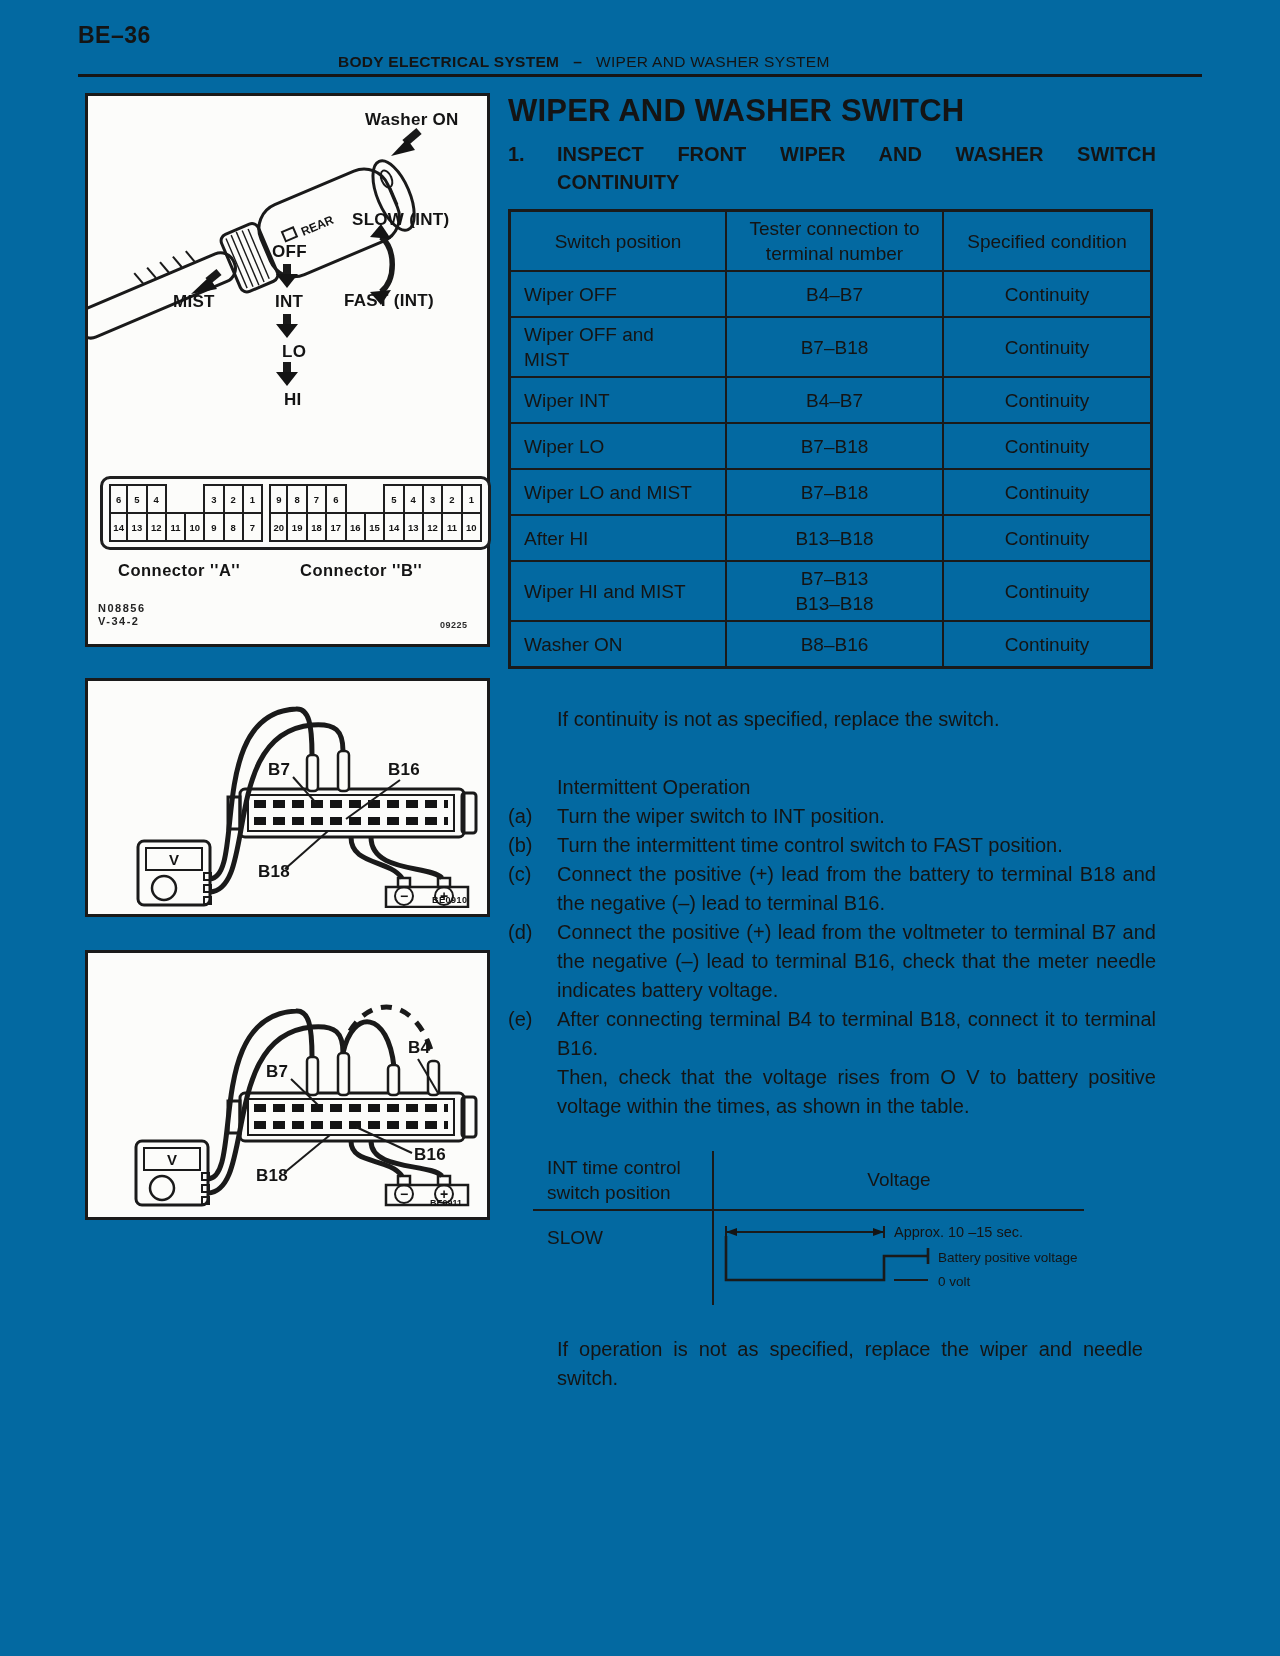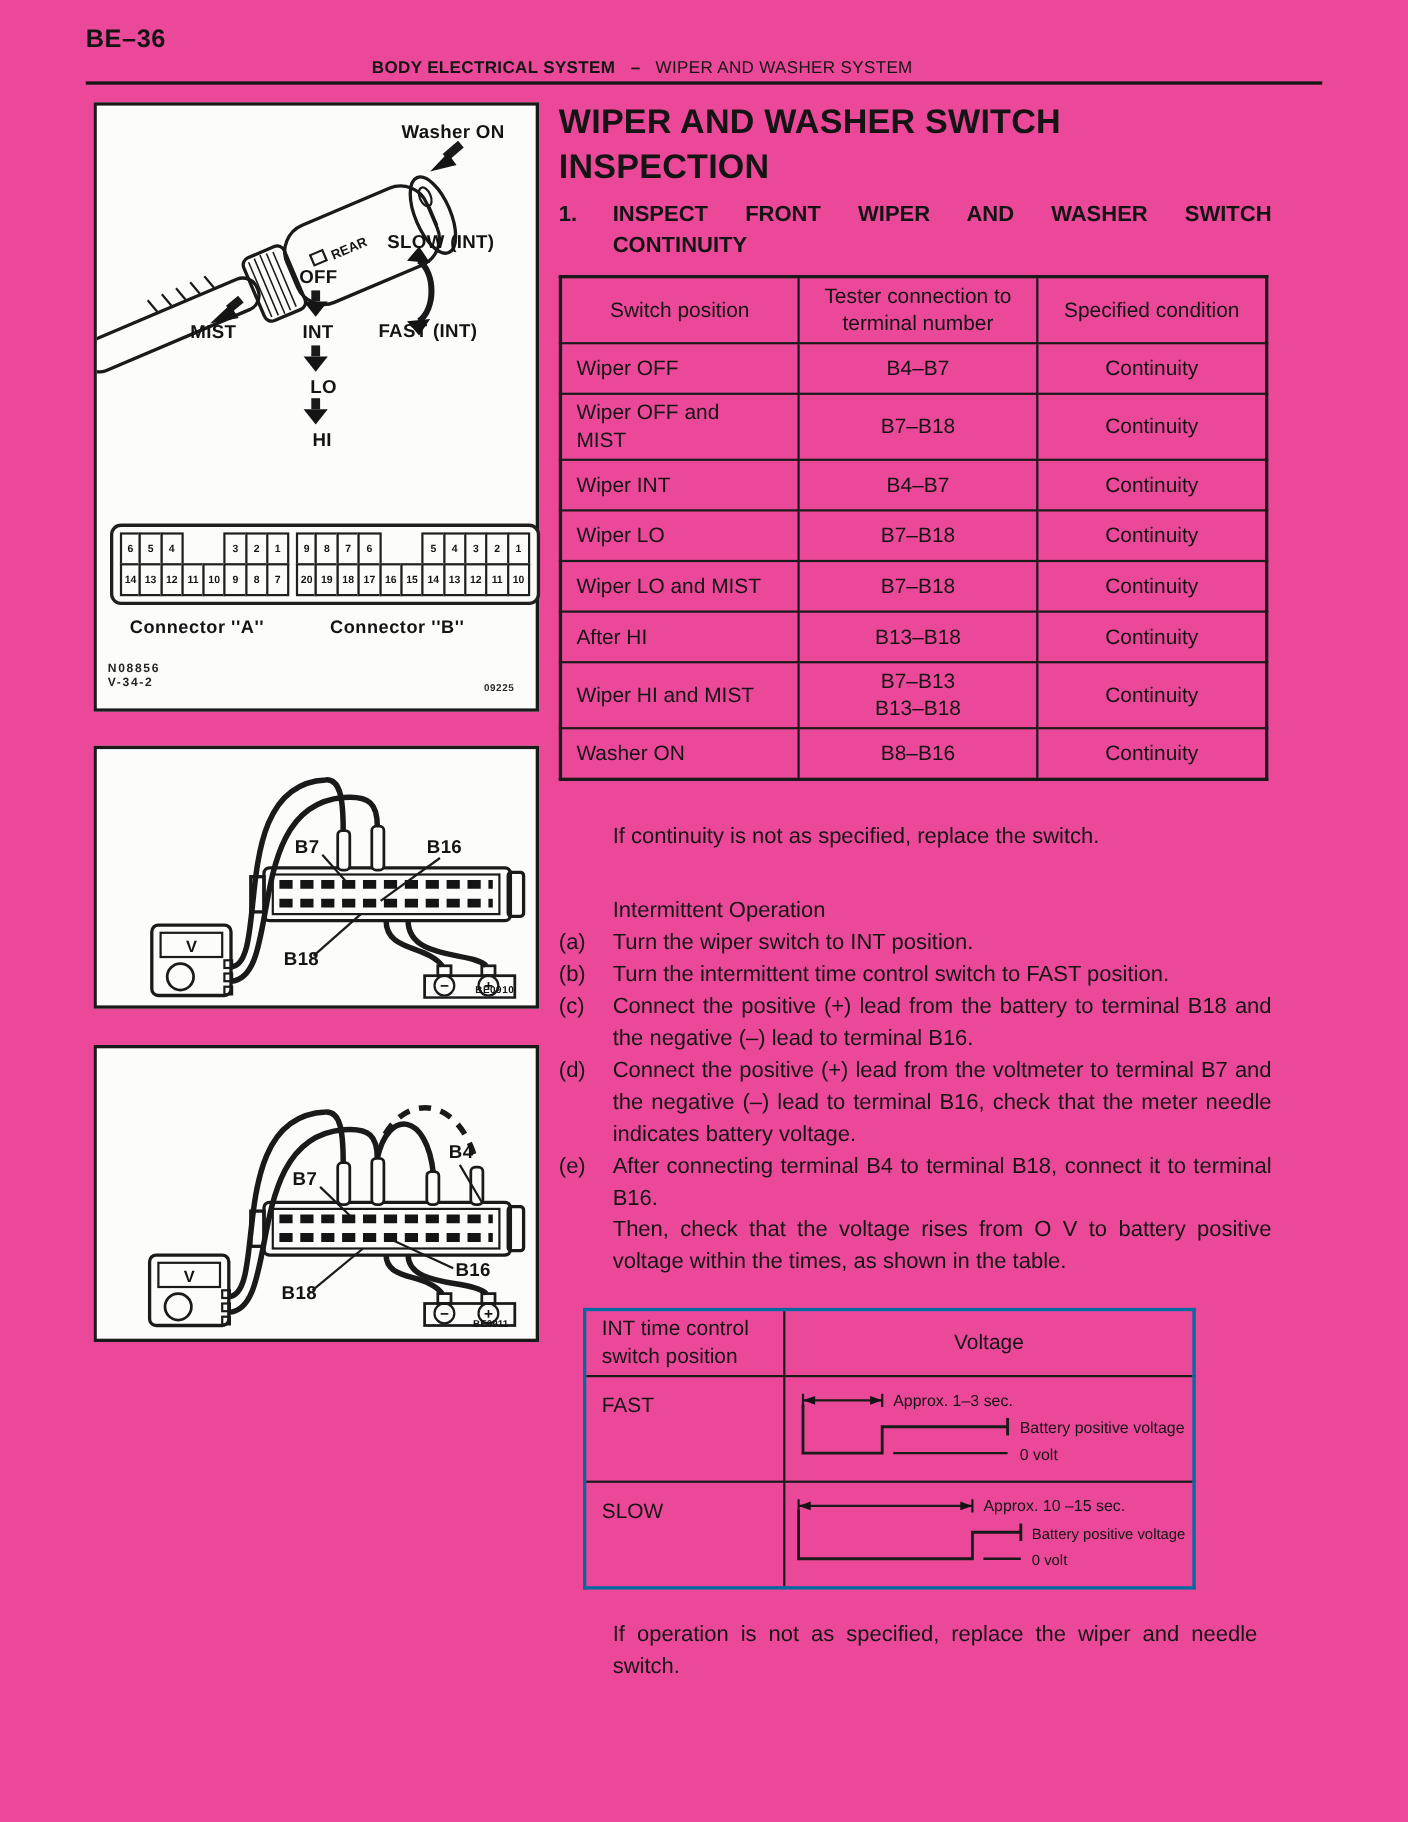--- a/index.html
+++ b/index.html
@@ -1,16 +1,16 @@
 <!DOCTYPE html>
 <html><head>
 <meta charset="utf-8">
 <style>
   html,body{margin:0;padding:0;background:#e9e9e9;}
-  .page{position:relative;width:1280px;height:1656px;background:#ec4899;overflow:hidden;
+  .page{position:relative;width:1280px;height:1656px;background:#0369a1;overflow:hidden;
         font-family:"Liberation Sans","DejaVu Sans",sans-serif;color:#141414;}
   
   .page-num{position:absolute;left:78px;top:22px;font-size:23px;font-weight:bold;letter-spacing:.5px;}
   .running-head{position:absolute;left:338px;top:53px;font-size:15.5px;white-space:nowrap;}
   .running-head .sec{font-weight:bold;letter-spacing:.3px;}
   .running-head .dash{margin:0 14px;font-weight:bold;}
   .running-head .subsec{font-weight:normal;letter-spacing:.3px;}
   .head-rule{position:absolute;left:78px;top:74px;width:1124px;height:3px;background:#161616;}
   
   .fig{position:absolute;border:3px solid #1a1a1a;background:#fcfcfa;}
@@ -306,21 +306,20 @@
       <line class="ln" x1="324" y1="200" x2="268" y2="174" stroke-width="2"></line>
       <text class="t17" x="168" y="228">B18</text>
       <line class="ln" x1="196" y1="220" x2="242" y2="182" stroke-width="2"></line>
       <text x="342" y="253" style="font-size:9px;font-weight:bold;">BE0911</text>
     </svg>
   </div>
 
   <div class="right-col">
     <h1 class="main-title">
       <div>WIPER AND WASHER SWITCH</div>
-      <div>INSPECTION</div>
     </h1>
 
     <div class="step1">
       <div class="step1-row">
         <div class="step1-num">1.</div>
         <div class="step1-line1">INSPECT FRONT WIPER AND WASHER SWITCH</div>
       </div>
       <div class="step1-line2">CONTINUITY</div>
     </div>
 
@@ -409,38 +408,20 @@
 
     <table class="vt">
       <thead>
         <tr>
           <th class="vt-head-pos">INT time control
 switch position</th>
           <th>Voltage</th>
         </tr>
       </thead>
       <tbody>
-        <tr>
-          <td class="vt-pos">FAST</td>
-          <td class="vt-wave">
-            <svg width="368" height="76" viewBox="0 0 368 76">
-              <line class="ln" x1="14" y1="8" x2="14" y2="20" stroke-width="2"></line>
-              <line class="ln" x1="86" y1="8" x2="86" y2="20" stroke-width="2"></line>
-              <line class="ln" x1="14" y1="14" x2="86" y2="14" stroke-width="2"></line>
-              <polygon class="blk" points="14,14 25,10 25,18"></polygon>
-              <polygon class="blk" points="86,14 75,10 75,18"></polygon>
-              <path class="ln" d="M14,18 V62 H86 V38 H200" stroke-width="2.6"></path>
-              <line class="ln" x1="200" y1="30" x2="200" y2="46" stroke-width="2.6"></line>
-              <path class="ln" d="M96,62 H200" stroke-width="2.2"></path>
-              <text class="t15" x="96" y="19">Approx. 1–3 sec.</text>
-              <text class="t15" x="211" y="44">Battery positive voltage</text>
-              <text class="t15" x="211" y="68">0 volt</text>
-            </svg>
-          </td>
-        </tr>
         <tr>
           <td class="vt-pos">SLOW</td>
           <td class="vt-wave">
             <svg width="368" height="76" viewBox="0 0 368 76">
               <line class="ln" x1="10" y1="8" x2="10" y2="20" stroke-width="2"></line>
               <line class="ln" x1="168" y1="8" x2="168" y2="20" stroke-width="2"></line>
               <line class="ln" x1="10" y1="14" x2="168" y2="14" stroke-width="2"></line>
               <polygon class="blk" points="10,14 21,10 21,18"></polygon>
               <polygon class="blk" points="168,14 157,10 157,18"></polygon>
               <path class="ln" d="M10,18 V62 H168 V38 H212" stroke-width="2.6"></path>

